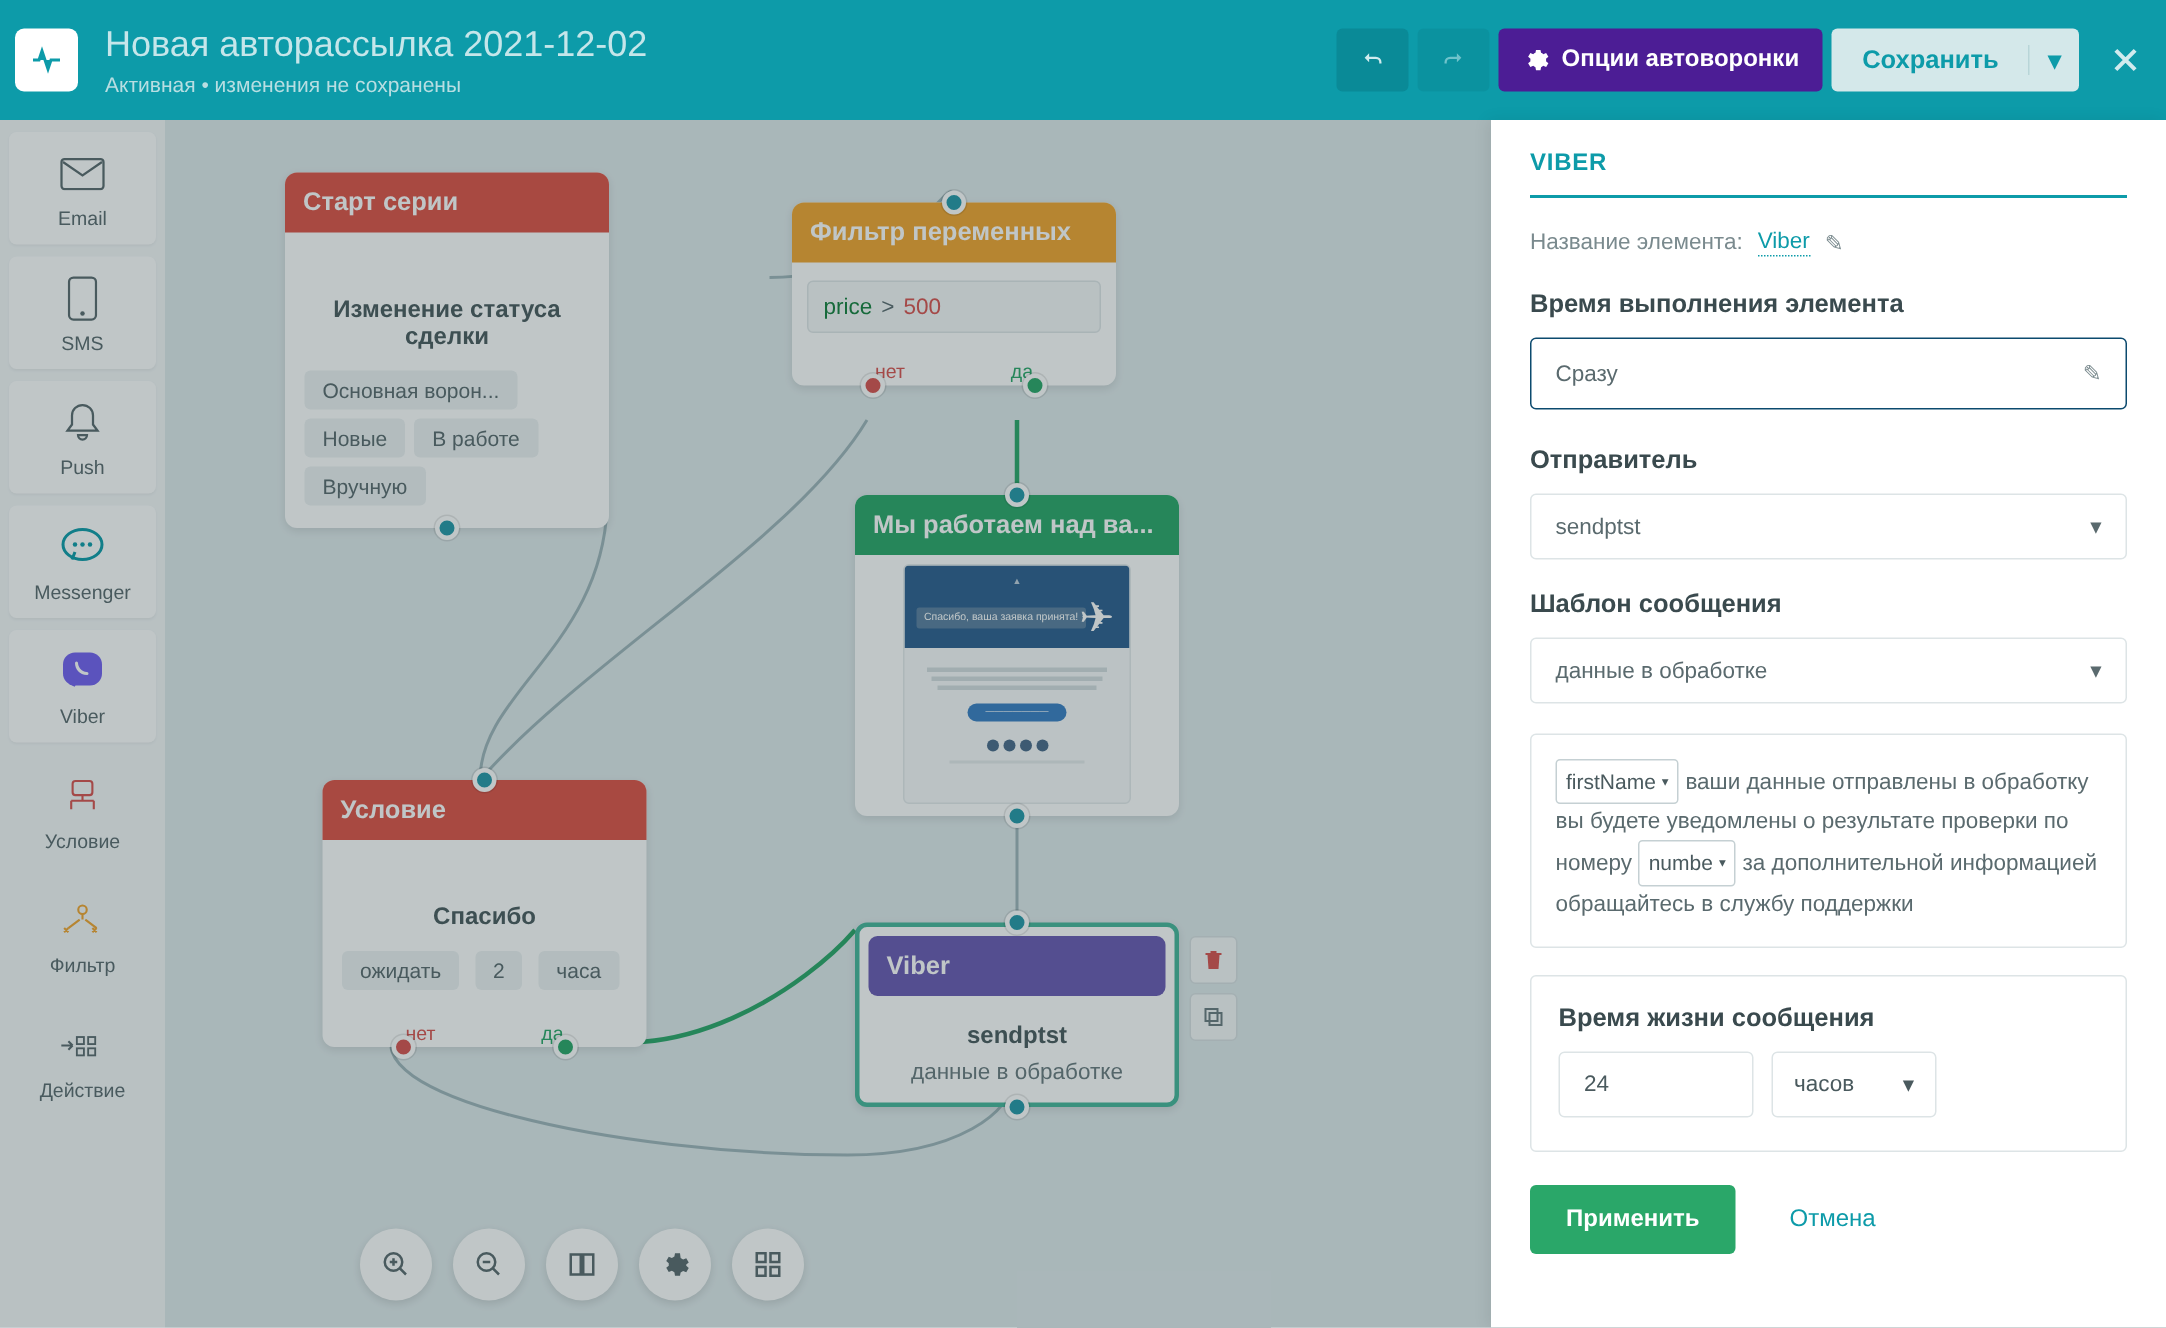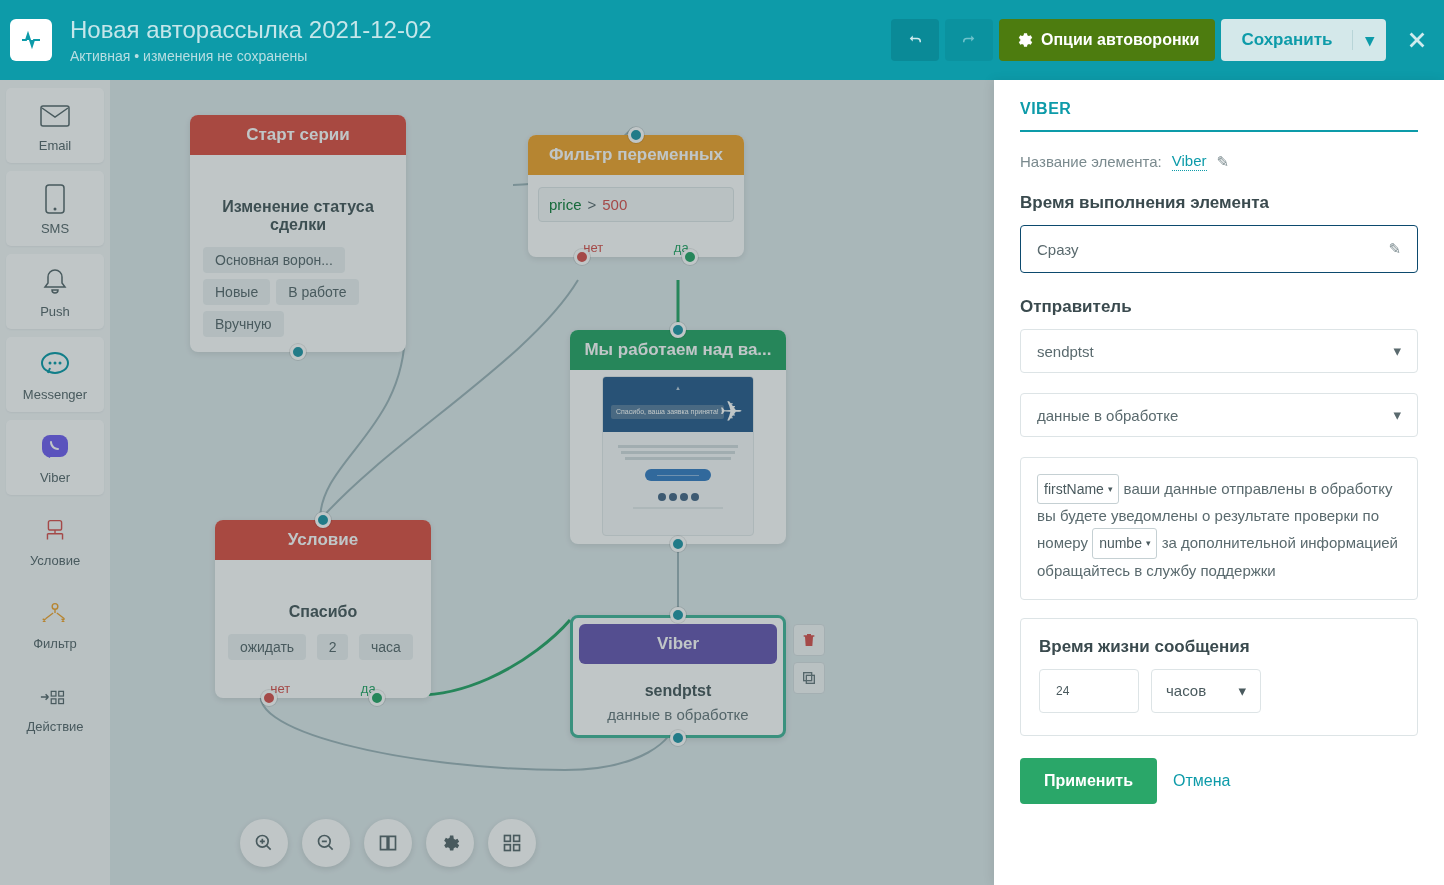--- a/index.html
+++ b/index.html
@@ -8,39 +8,39 @@
 
 .header { background: #0d9ba9; height: 80px; display: flex; align-items: center; padding: 0 10px; position: relative; z-index: 10; }
 .logo { width: 42px; height: 42px; background: #fff; border-radius: 6px; display: flex; align-items: center; justify-content: center; margin-right: 18px; }
 .logo svg { width: 24px; height: 24px; }
 .header-title-area { flex: 1; }
 .header-title { color: #c5e6ea; font-size: 24px; font-weight: 400; }
 .header-subtitle { color: #b8dee2; font-size: 14px; margin-top: 4px; }
 .header-actions { display: flex; align-items: center; gap: 6px; }
 .icon-btn { width: 48px; height: 42px; background: #0a8a97; border-radius: 4px; display: flex; align-items: center; justify-content: center; cursor: pointer; }
 .icon-btn svg { width: 18px; height: 18px; fill: #d0ebee; }
-.options-btn { height: 42px; background: #4d7c0f; border-radius: 4px; display: flex; align-items: center; padding: 0 16px; color: #fff; font-size: 16px; font-weight: 600; cursor: pointer; gap: 8px; }
+.options-btn { height: 42px; background: #4c1d95; border-radius: 4px; display: flex; align-items: center; padding: 0 16px; color: #fff; font-size: 16px; font-weight: 600; cursor: pointer; gap: 8px; }
 .save-btn { height: 42px; background: #d4e8ea; border-radius: 4px; display: flex; align-items: center; color: #0d9ba9; font-size: 17px; font-weight: 600; cursor: pointer; }
 .save-btn-main { padding: 0 20px; border-right: 1px solid #b8d5d8; }
 .save-btn-drop { padding: 0 12px; }
 .close-header { width: 34px; height: 34px; display: flex; align-items: center; justify-content: center; cursor: pointer; margin-left: 8px; }
 
 
 .sidebar { position: absolute; left: 0; top: 80px; width: 110px; background: #f5f8f9; height: calc(100% - 80px); padding: 8px 6px; overflow-y: auto; }
 .sidebar-item { background: #fff; border-radius: 5px; padding: 12px 4px 10px; display: flex; flex-direction: column; align-items: center; margin-bottom: 8px; cursor: pointer; box-shadow: 0 1px 2px rgba(0,0,0,0.05); }
 .sidebar-item.nocard { background: transparent; box-shadow: none; }
 .sidebar-icon { width: 32px; height: 32px; display: flex; align-items: center; justify-content: center; margin-bottom: 6px; }
 .sidebar-label { font-size: 13px; color: #5a6a6e; }
 
 
 .canvas { position: absolute; left: 110px; top: 80px; right: 0; bottom: 0; background: #e0eaec; }
 
 
 .node { position: absolute; background: #fff; border-radius: 8px; box-shadow: 0 2px 6px rgba(0,0,0,0.1); width: 216px; }
-.node-header { color: #fff; font-size: 17px; font-weight: 600; text-align: center; padding: 10px 12px; border-radius: 8px 8px 0 0; }
+.node-header { color: #fff; font-size: 17px; font-weight: 600; padding: 10px 12px; border-radius: 8px 8px 0 0; }
 .node-body { padding: 12px 10px; }
 .hdr-red { background: #de5246; }
 .hdr-orange { background: #f2a530; }
 .hdr-green { background: #2aa769; }
 .hdr-purple { background: #6a59b3; }
 .node-subtitle { font-size: 16px; font-weight: 600; text-align: center; color: #4a5a5e; margin-bottom: 10px; margin-top: 31px; }
 .tag { display: inline-block; background: #edf2f3; color: #5a6a6e; padding: 5px 12px; border-radius: 4px; font-size: 14px; margin: 3px; }
 .tag-row { text-align: left; }
 .filter-row { display: flex; align-items: center; gap: 6px; background: #f5f8f9; border: 1px solid #e0e6e8; border-radius: 4px; padding: 8px 10px; font-size: 15px; }
 .filter-var { color: #15803d; }
@@ -76,23 +76,23 @@
 .field-row { display: flex; align-items: center; margin-bottom: 22px; gap: 10px; font-size: 15px; color: #7a8a8e; }
 .field-link { color: #0d9ba9; border-bottom: 1px dotted #0d9ba9; padding-bottom: 1px; }
 .pencil { color: #7a8a8e; cursor: pointer; }
 .section-label { font-size: 17px; font-weight: 600; color: #3a4a4e; margin-bottom: 12px; }
 .input-box { border: 1px solid #0c4a6e; border-radius: 4px; padding: 14px 16px; font-size: 15px; color: #5a6a6e; display: flex; justify-content: space-between; align-items: center; margin-bottom: 24px; cursor: pointer; }
 .select-box { border: 1px solid #dde4e6; border-radius: 4px; padding: 12px 16px; font-size: 15px; color: #5a6a6e; display: flex; justify-content: space-between; align-items: center; margin-bottom: 20px; cursor: pointer; background: #fff; }
 .template-preview { border: 1px solid #dde4e6; border-radius: 4px; padding: 16px; font-size: 15px; color: #5a6a6e; line-height: 1.6; margin-bottom: 18px; }
 .inline-select { border: 1px solid #c5d0d3; border-radius: 3px; padding: 3px 6px; font-size: 14px; color: #4a5a5e; display: inline-flex; align-items: center; gap: 4px; background: #fff; cursor: pointer; }
 .ttl-section { border: 1px solid #dde4e6; border-radius: 4px; padding: 18px 18px 22px; margin-bottom: 22px; }
 .ttl-row { display: flex; gap: 12px; }
-.ttl-input { border: 1px solid #dde4e6; border-radius: 4px; padding: 12px 16px; font-size: 12px; width: 100px; color: #4a5a5e; }
+.ttl-input { border: 1px solid #dde4e6; border-radius: 4px; padding: 12px 16px; font-size: 15px; width: 130px; color: #4a5a5e; }
 .ttl-select { border: 1px solid #dde4e6; border-radius: 4px; padding: 12px 14px; font-size: 15px; width: 110px; display: flex; justify-content: space-between; align-items: center; color: #4a5a5e; cursor: pointer; }
-.panel-actions { display: flex; align-items: center; gap: 16px; }
+.panel-actions { display: flex; align-items: center; gap: 36px; }
 .apply-btn { background: #2aa769; color: #fff; font-size: 16px; font-weight: 600; padding: 14px 24px; border-radius: 4px; cursor: pointer; border: none; }
 .cancel-link { color: #0d9ba9; font-size: 16px; cursor: pointer; }
 
 
 .dim-overlay { position: absolute; left: 0; top: 80px; right: 0; bottom: 0; background: rgba(30,50,55,0.28); z-index: 40; pointer-events: none; }
 
 svg.connector { position: absolute; left: 0; top: 0; width: 100%; height: 100%; pointer-events: none; }
 </style>
 </head>
 <body>
@@ -379,20 +379,21 @@
     <span>Сразу</span>
     <span class="pencil">✎</span>
   </div>
 
   <div class="section-label">Отправитель</div>
   <div class="select-box">
     <span>sendptst</span>
     <span>▾</span>
   </div>
 
+  <div class="section-label">Шаблон сообщения</div>
   <div class="select-box">
     <span>данные в обработке</span>
     <span>▾</span>
   </div>
 
   <div class="template-preview">
     <span class="inline-select">
         <span>firstName</span>
         <span style="font-size:9px">▾</span>
       </span><span> ваши данные отправлены в обработку вы будете уведомлены о результате проверки по номеру </span><span class="inline-select">

